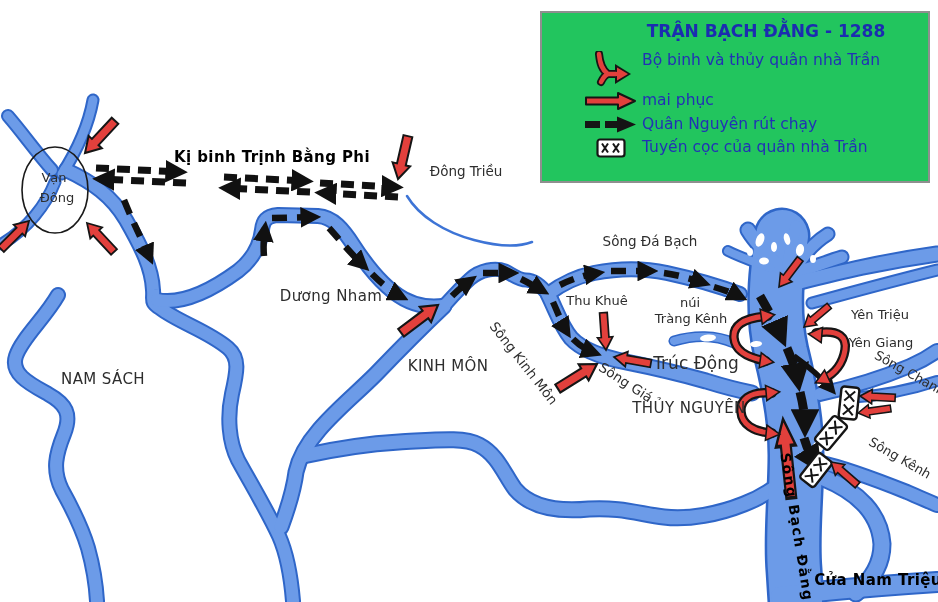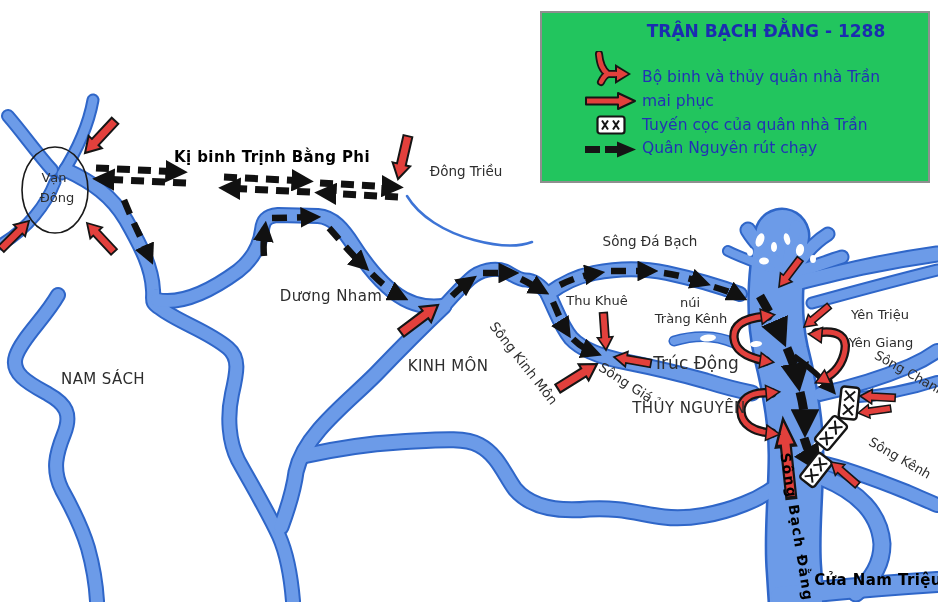--- a/index.html
+++ b/index.html
@@ -29,21 +29,21 @@
   .lbl.s15{font-size:15px;letter-spacing:.4px;}
   .lbl.s17{font-size:17px;}
   .lbl.b{font-weight:bold;color:#000;}
   .lbl.bd{font-weight:bold;color:#000;letter-spacing:1.5px;}
 
   
   .legend{position:absolute;left:540px;top:11px;width:390px;height:172px;background:#22c55e;
           border:2px solid #8f8f8f;box-sizing:border-box;}
   .legend-title{margin:8px 8px 10px 70px;text-align:center;font-weight:bold;font-size:17px;
                 color:#1B2CB0;}
-  .legend-row{display:flex;align-items:flex-end;margin:2px 0 4px 38px;}
+  .legend-row{display:flex;align-items:flex-start;margin:2px 0 4px 38px;}
   .legend-row .ic{width:62px;display:flex;justify-content:center;align-items:center;flex:0 0 62px;}
   .legend-row .tx{font-size:15.5px;color:#2231B5;line-height:1.25;}
 </style>
 </head>
 <body>
 
 <div class="stage">
 
   <svg class="mapsvg" width="938" height="602" viewBox="0 0 938 602">
     <defs>
@@ -249,32 +249,32 @@
       <span class="ic">
         <svg width="54" height="20" viewBox="0 0 54 20">
           <polygon points="51,10 34,2 34,6.5 2,6.5 2,13.5 34,13.5 34,18" fill="#E2403C" stroke="#151515" stroke-width="2" stroke-linejoin="round"></polygon>
         </svg>
       </span>
       <span class="tx">mai phục</span>
     </div>
 
     <div class="legend-row">
       <span class="ic">
+        <svg width="54" height="18" viewBox="0 0 54 18">
+          <rect x="1" y="6" width="15" height="7" fill="#151515"></rect>
+          <polygon points="52,9.5 33,1.5 33,6 21,6 21,13 33,13 33,17.5" fill="#151515"></polygon>
+        </svg>
+      </span>
+      <span class="tx">Quân Nguyên rút chạy</span>
+    </div>
+
+    <div class="legend-row">
+      <span class="ic">
         <svg width="30" height="20" viewBox="0 0 30 20">
           <rect x="1.5" y="1.5" width="27" height="17" rx="2.5" fill="#fff" stroke="#151515" stroke-width="2.2"></rect>
           <path d="M6,5.5 L12,14.5 M12,5.5 L6,14.5 M17,5.5 L23,14.5 M23,5.5 L17,14.5" stroke="#151515" stroke-width="2" fill="none"></path>
         </svg>
       </span>
       <span class="tx">Tuyến cọc của quân nhà Trần</span>
     </div>
-
-    <div class="legend-row">
-      <span class="ic">
-        <svg width="54" height="18" viewBox="0 0 54 18">
-          <rect x="1" y="6" width="15" height="7" fill="#151515"></rect>
-          <polygon points="52,9.5 33,1.5 33,6 21,6 21,13 33,13 33,17.5" fill="#151515"></polygon>
-        </svg>
-      </span>
-      <span class="tx">Quân Nguyên rút chạy</span>
-    </div>
   </div>
 
 </div>
 
 </body></html>

